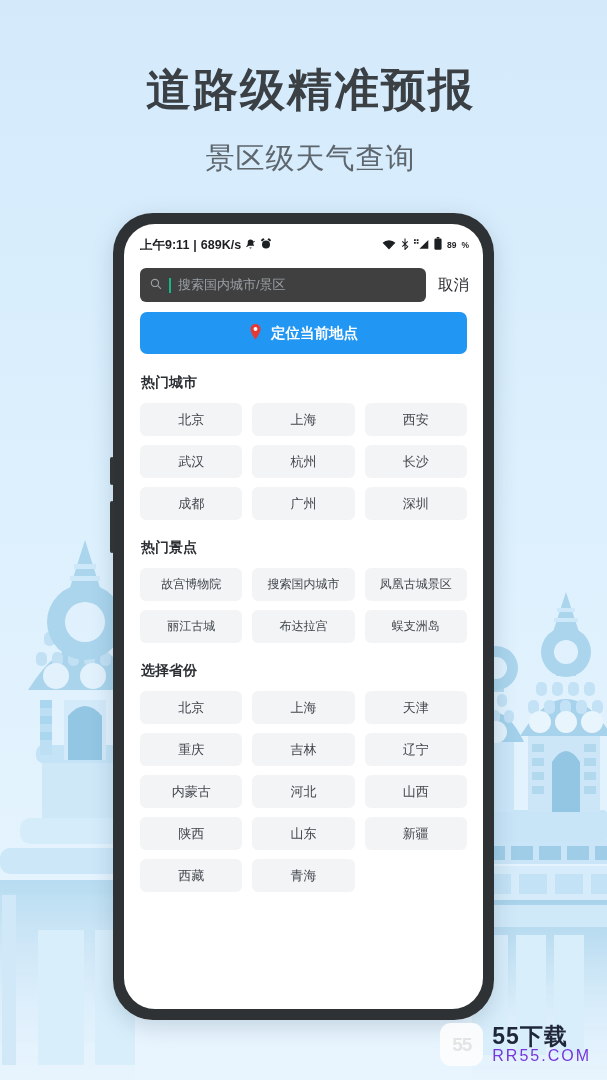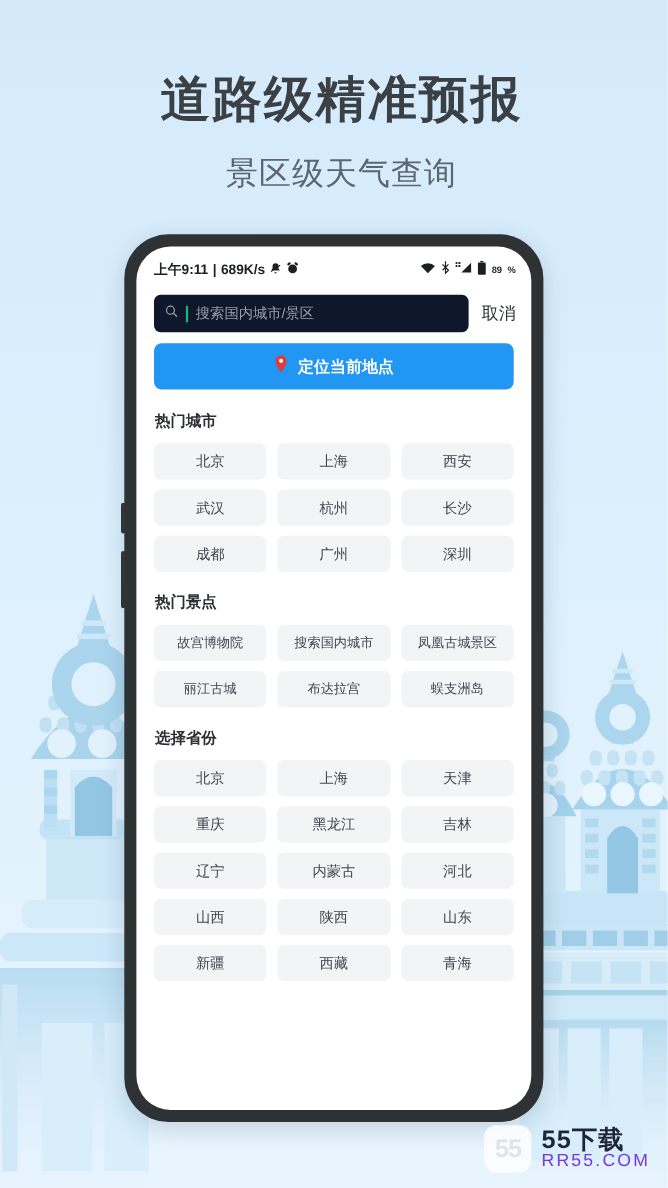--- a/index.html
+++ b/index.html
@@ -41,21 +41,21 @@
     padding:6px 14px 0 16px;box-sizing:content-box;
   }
   .sb-left{display:flex;align-items:center;gap:4px;font-size:12.5px;font-weight:bold;color:#1d2022;}
   .sb-right{display:flex;align-items:center;gap:5px;color:#1d2022;}
   .sb-batt-pct{font-size:8.5px;font-weight:bold;}
   .ico{display:inline-block;line-height:1;}
 
   
   .search-row{display:flex;align-items:center;padding:8px 14px 10px 16px;gap:12px;}
   .search-box{
-    flex:1;height:34px;background:#0f172a;border-radius:6px;
+    flex:1;height:34px;background:#404040;border-radius:6px;
     display:flex;align-items:center;padding:0 10px;gap:7px;
   }
   .search-caret{width:2px;height:15px;background:#12b886;}
   .search-ph{font-size:13px;color:#9aa0a6;}
   .cancel-btn{font-size:15.5px;color:#2b2f33;font-weight:normal;}
 
   
   .locate-wrap{padding:0 16px 14px 16px;}
   .locate-btn{
     height:42px;background:#2196f3;border-radius:7px;
@@ -77,21 +77,21 @@
 
   
   .watermark{
     position:absolute;right:16px;bottom:14px;z-index:9;
     display:flex;align-items:center;gap:9px;opacity:.92;
   }
   .wm-logo{
     width:43px;height:43px;border-radius:11px;background:#fdfdfd;
     display:flex;align-items:center;justify-content:center;
   }
-  .wm-logo span{font-size:23px;font-weight:bold;color:#e3e3e3;letter-spacing:-1px;}
+  .wm-logo span{font-size:19px;font-weight:bold;color:#e3e3e3;letter-spacing:-1px;}
   .wm-text{display:flex;flex-direction:column;line-height:1.05;}
   .wm-main{font-size:23px;font-weight:bold;color:#0f172a;letter-spacing:1px;}
   .wm-sub{font-size:16px;color:#6d28d9;letter-spacing:2px;}
 </style>
 </head>
 <body>
 
 <svg class="bg-art" viewBox="0 0 607 1080" preserveAspectRatio="none">
   <defs>
     <linearGradient id="fadeL" x1="0" y1="0" x2="0" y2="1">
@@ -338,21 +338,20 @@
         </div>
       </div>
 
       <div>
         <div class="sec-title sp">选择省份</div>
         <div class="chips">
           <div class="chip">北京</div>
           <div class="chip">上海</div>
           <div class="chip">天津</div>
           <div class="chip">重庆</div>
-          <div class="chip">黑龙江</div>
           <div class="chip">吉林</div>
           <div class="chip">辽宁</div>
           <div class="chip">内蒙古</div>
           <div class="chip">河北</div>
           <div class="chip">山西</div>
           <div class="chip">陕西</div>
           <div class="chip">山东</div>
           <div class="chip">新疆</div>
           <div class="chip">西藏</div>
           <div class="chip">青海</div>

